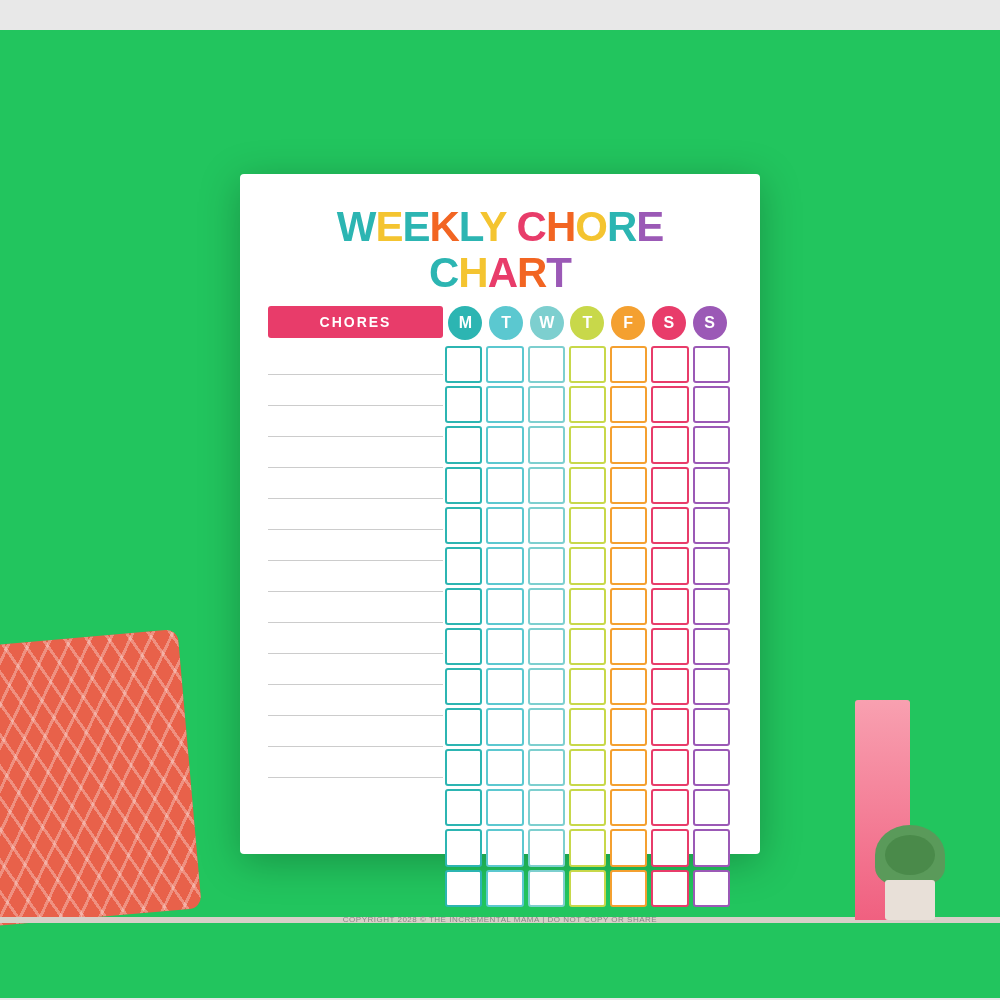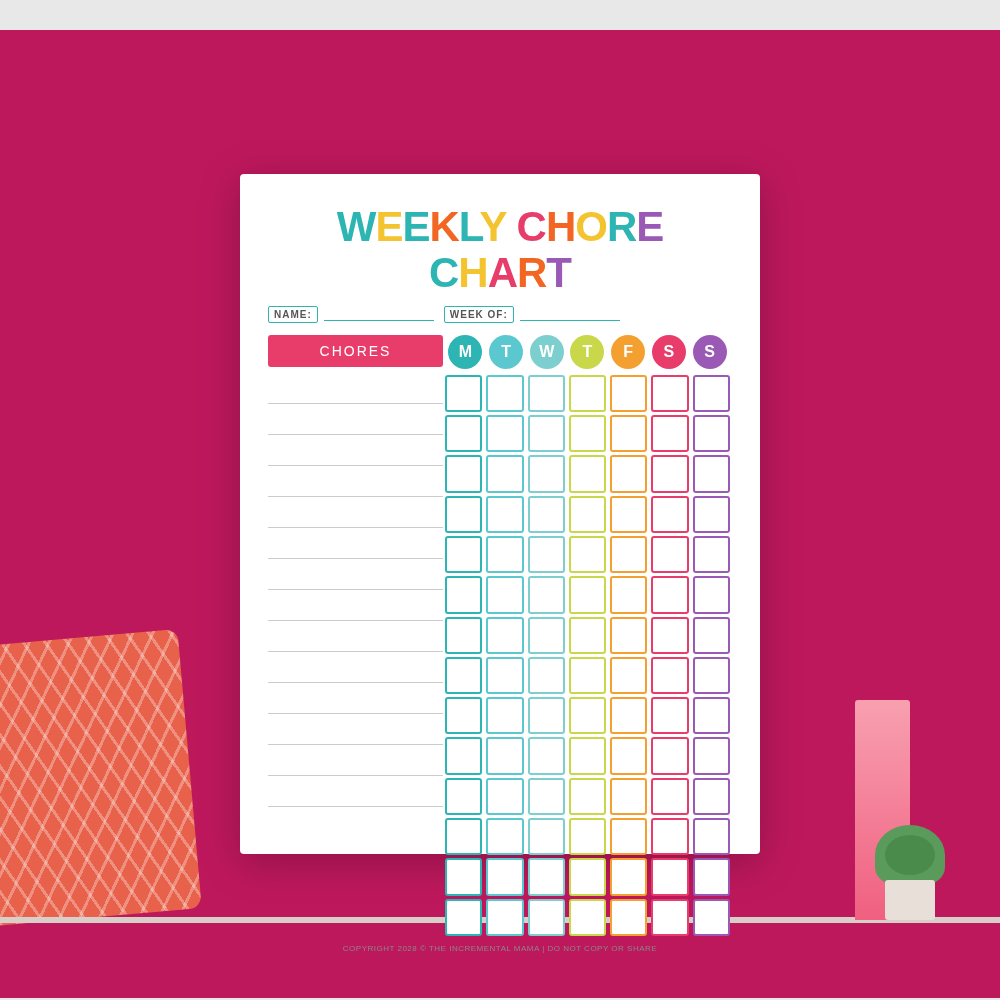--- a/index.html
+++ b/index.html
@@ -11,21 +11,21 @@
       align-items: center;
       justify-content: center;
       font-family: Arial, sans-serif;
       overflow: hidden;
     }
 
     .scene {
       width: 1000px;
       height: 968px;
       position: relative;
-      background: #be185d;
+      background: #22c55e;
       margin-top: 27px;
     }
 
     
     .pillow {
       position: absolute;
       left: -30px;
       bottom: 80px;
       width: 220px;
       height: 280px;
@@ -191,21 +191,21 @@
     }
 
     .chores-col {
       width: 175px;
       flex-shrink: 0;
     }
 
     .chores-header {
       background: #e83c6a;
       color: white;
-      font-weight: 400;
+      font-weight: 700;
       font-size: 14px;
       letter-spacing: 2px;
       text-align: center;
       padding: 8px 0;
       border-radius: 3px;
       margin-bottom: 6px;
     }
 
     .chore-lines {
       display: flex;
@@ -308,30 +308,20 @@
   <div class="frame">
 
     <div class="chart-title">
       <span class="w">W</span><span class="e1">E</span><span class="e2">E</span><span class="k">K</span><span class="l">L</span><span class="y">Y</span>
       <span> </span>
       <span class="c1">C</span><span class="h">H</span><span class="o">O</span><span class="r">R</span><span class="e3">E</span>
       <span> </span>
       <span class="c2">C</span><span class="h2">H</span><span class="a">A</span><span class="r2">R</span><span class="t">T</span>
     </div>
 
-    <div class="name-row">
-      <div class="name-field">
-        <label>NAME:</label>
-        <input type="text" style="">
-      </div>
-      <div class="week-field">
-        <label>WEEK OF:</label>
-        <input type="text" style="">
-      </div>
-    </div>
 
     <div class="chart-grid">
 
       <div class="chores-col">
         <div class="chores-header">CHORES</div>
         <div class="chore-lines">
           <div class="chore-line"></div>
           <div class="chore-line"></div>
           <div class="chore-line"></div>
           <div class="chore-line"></div>

